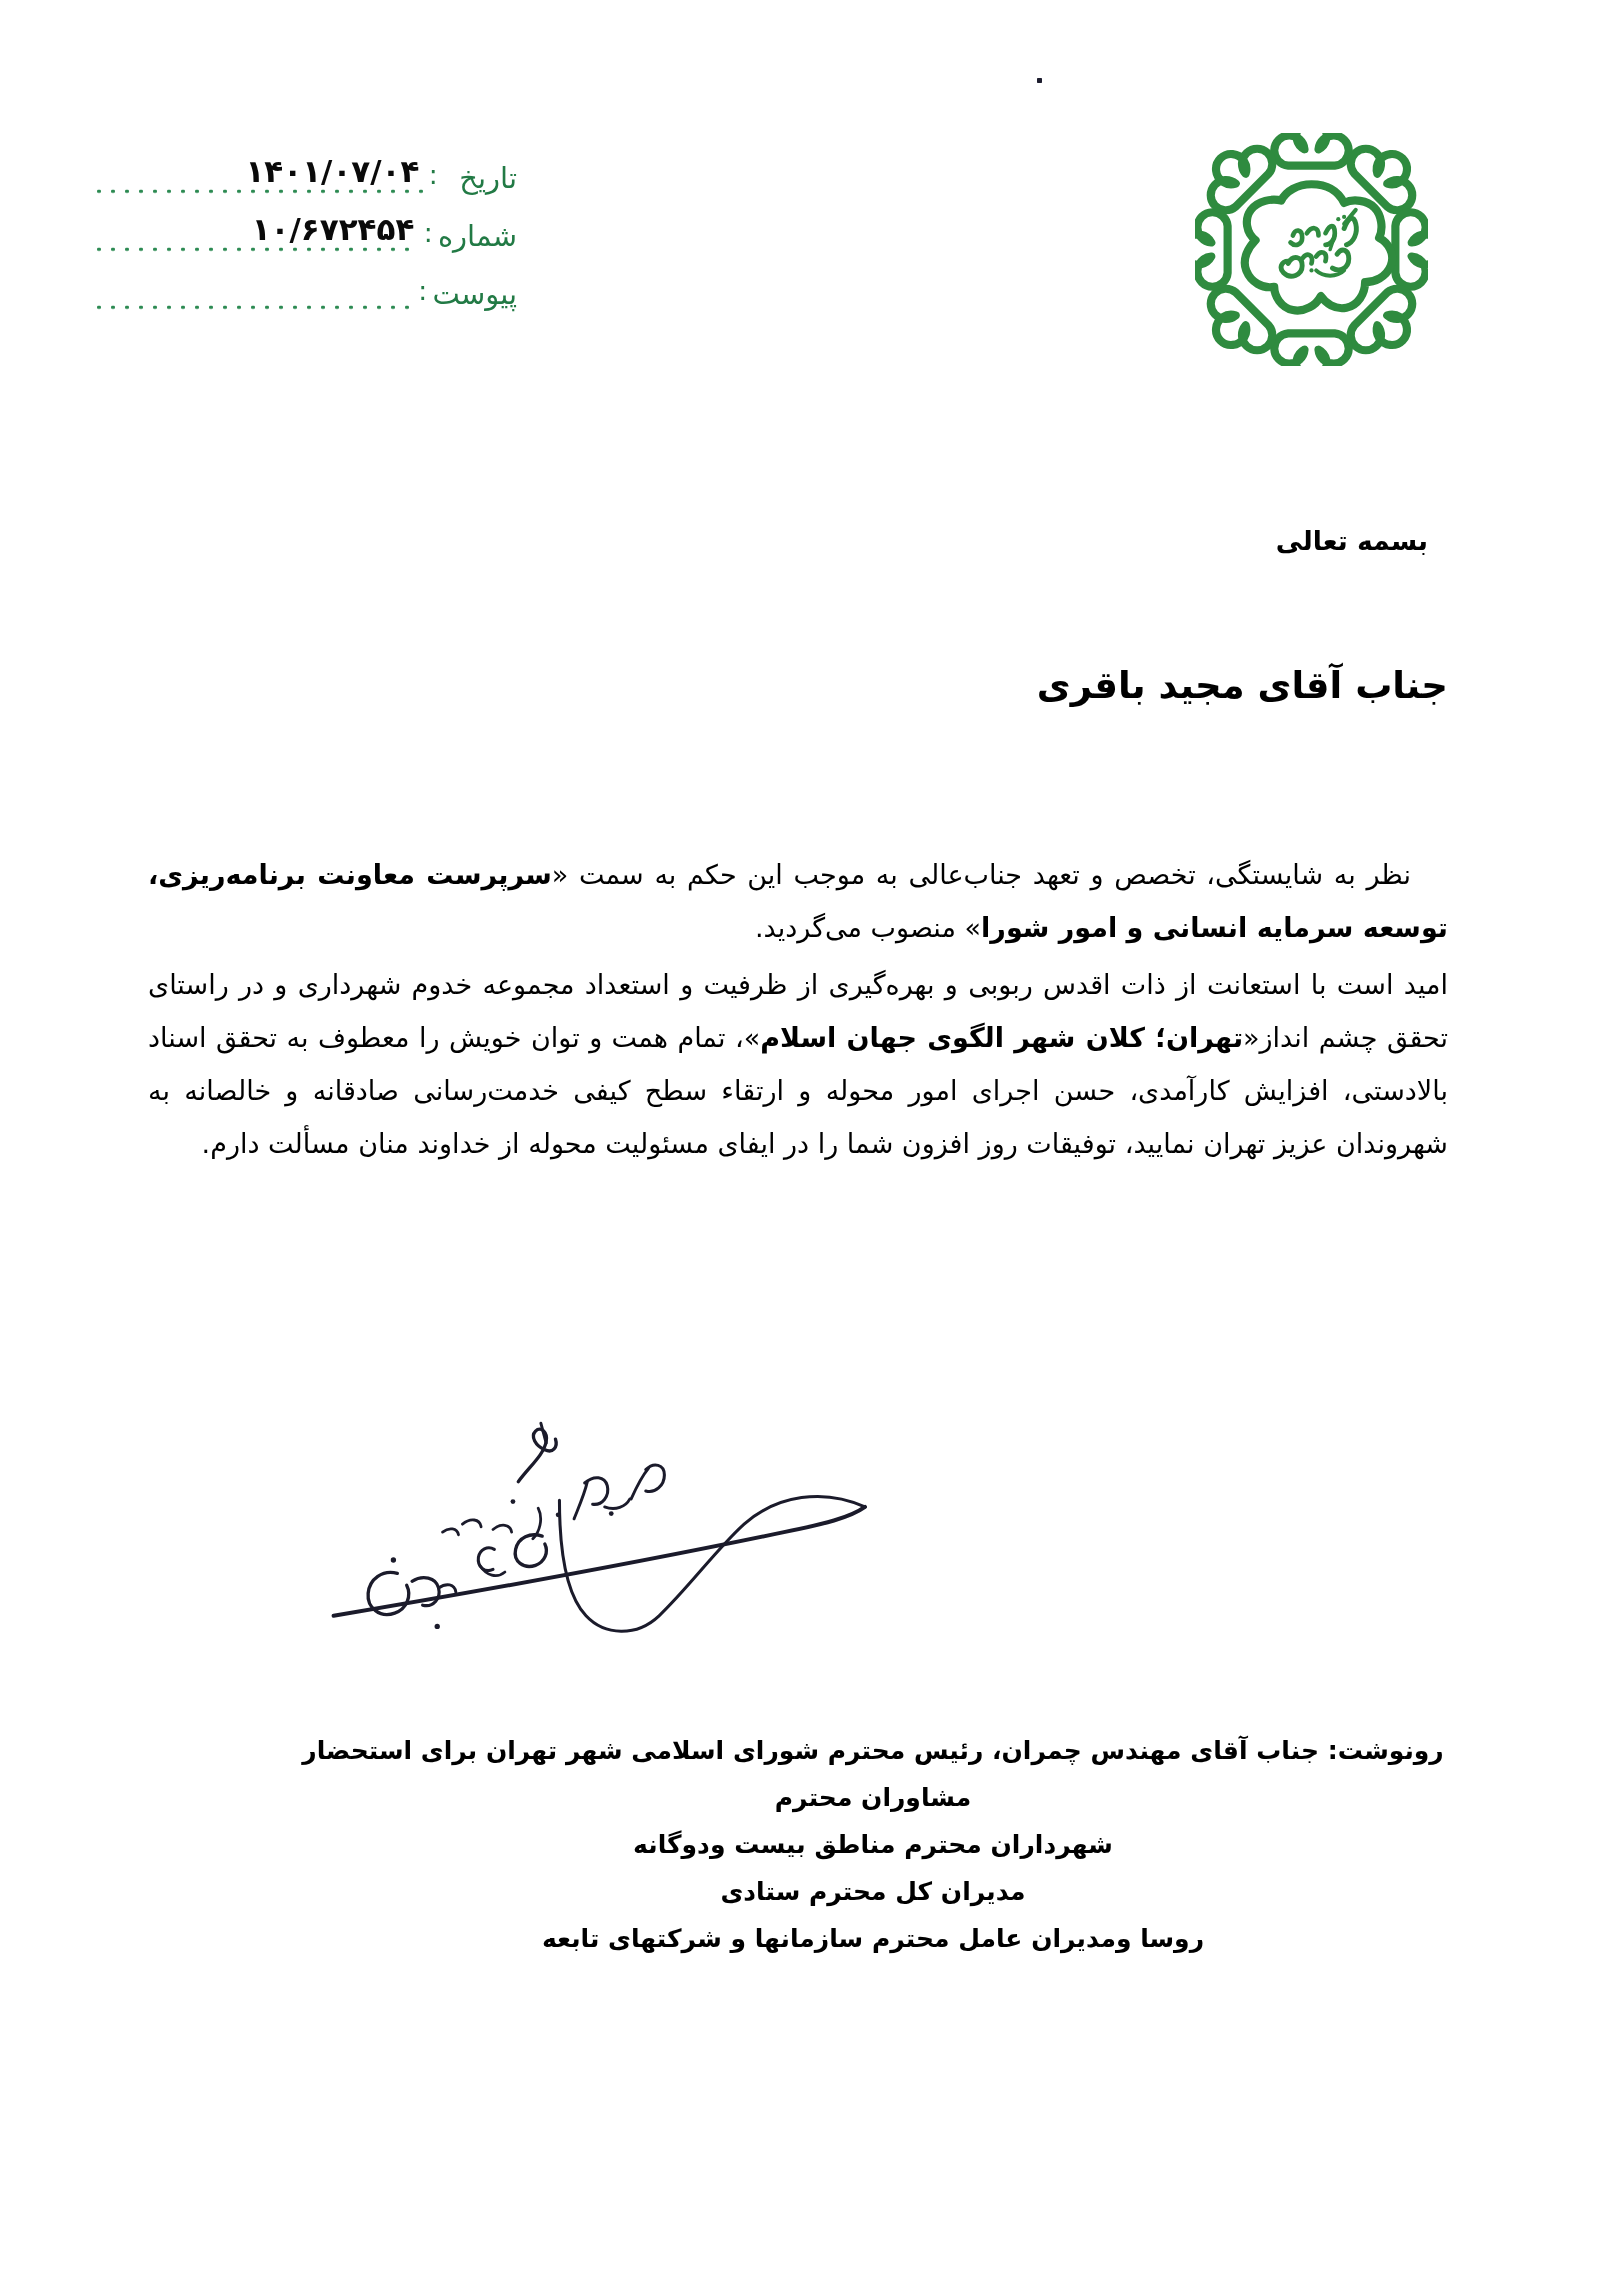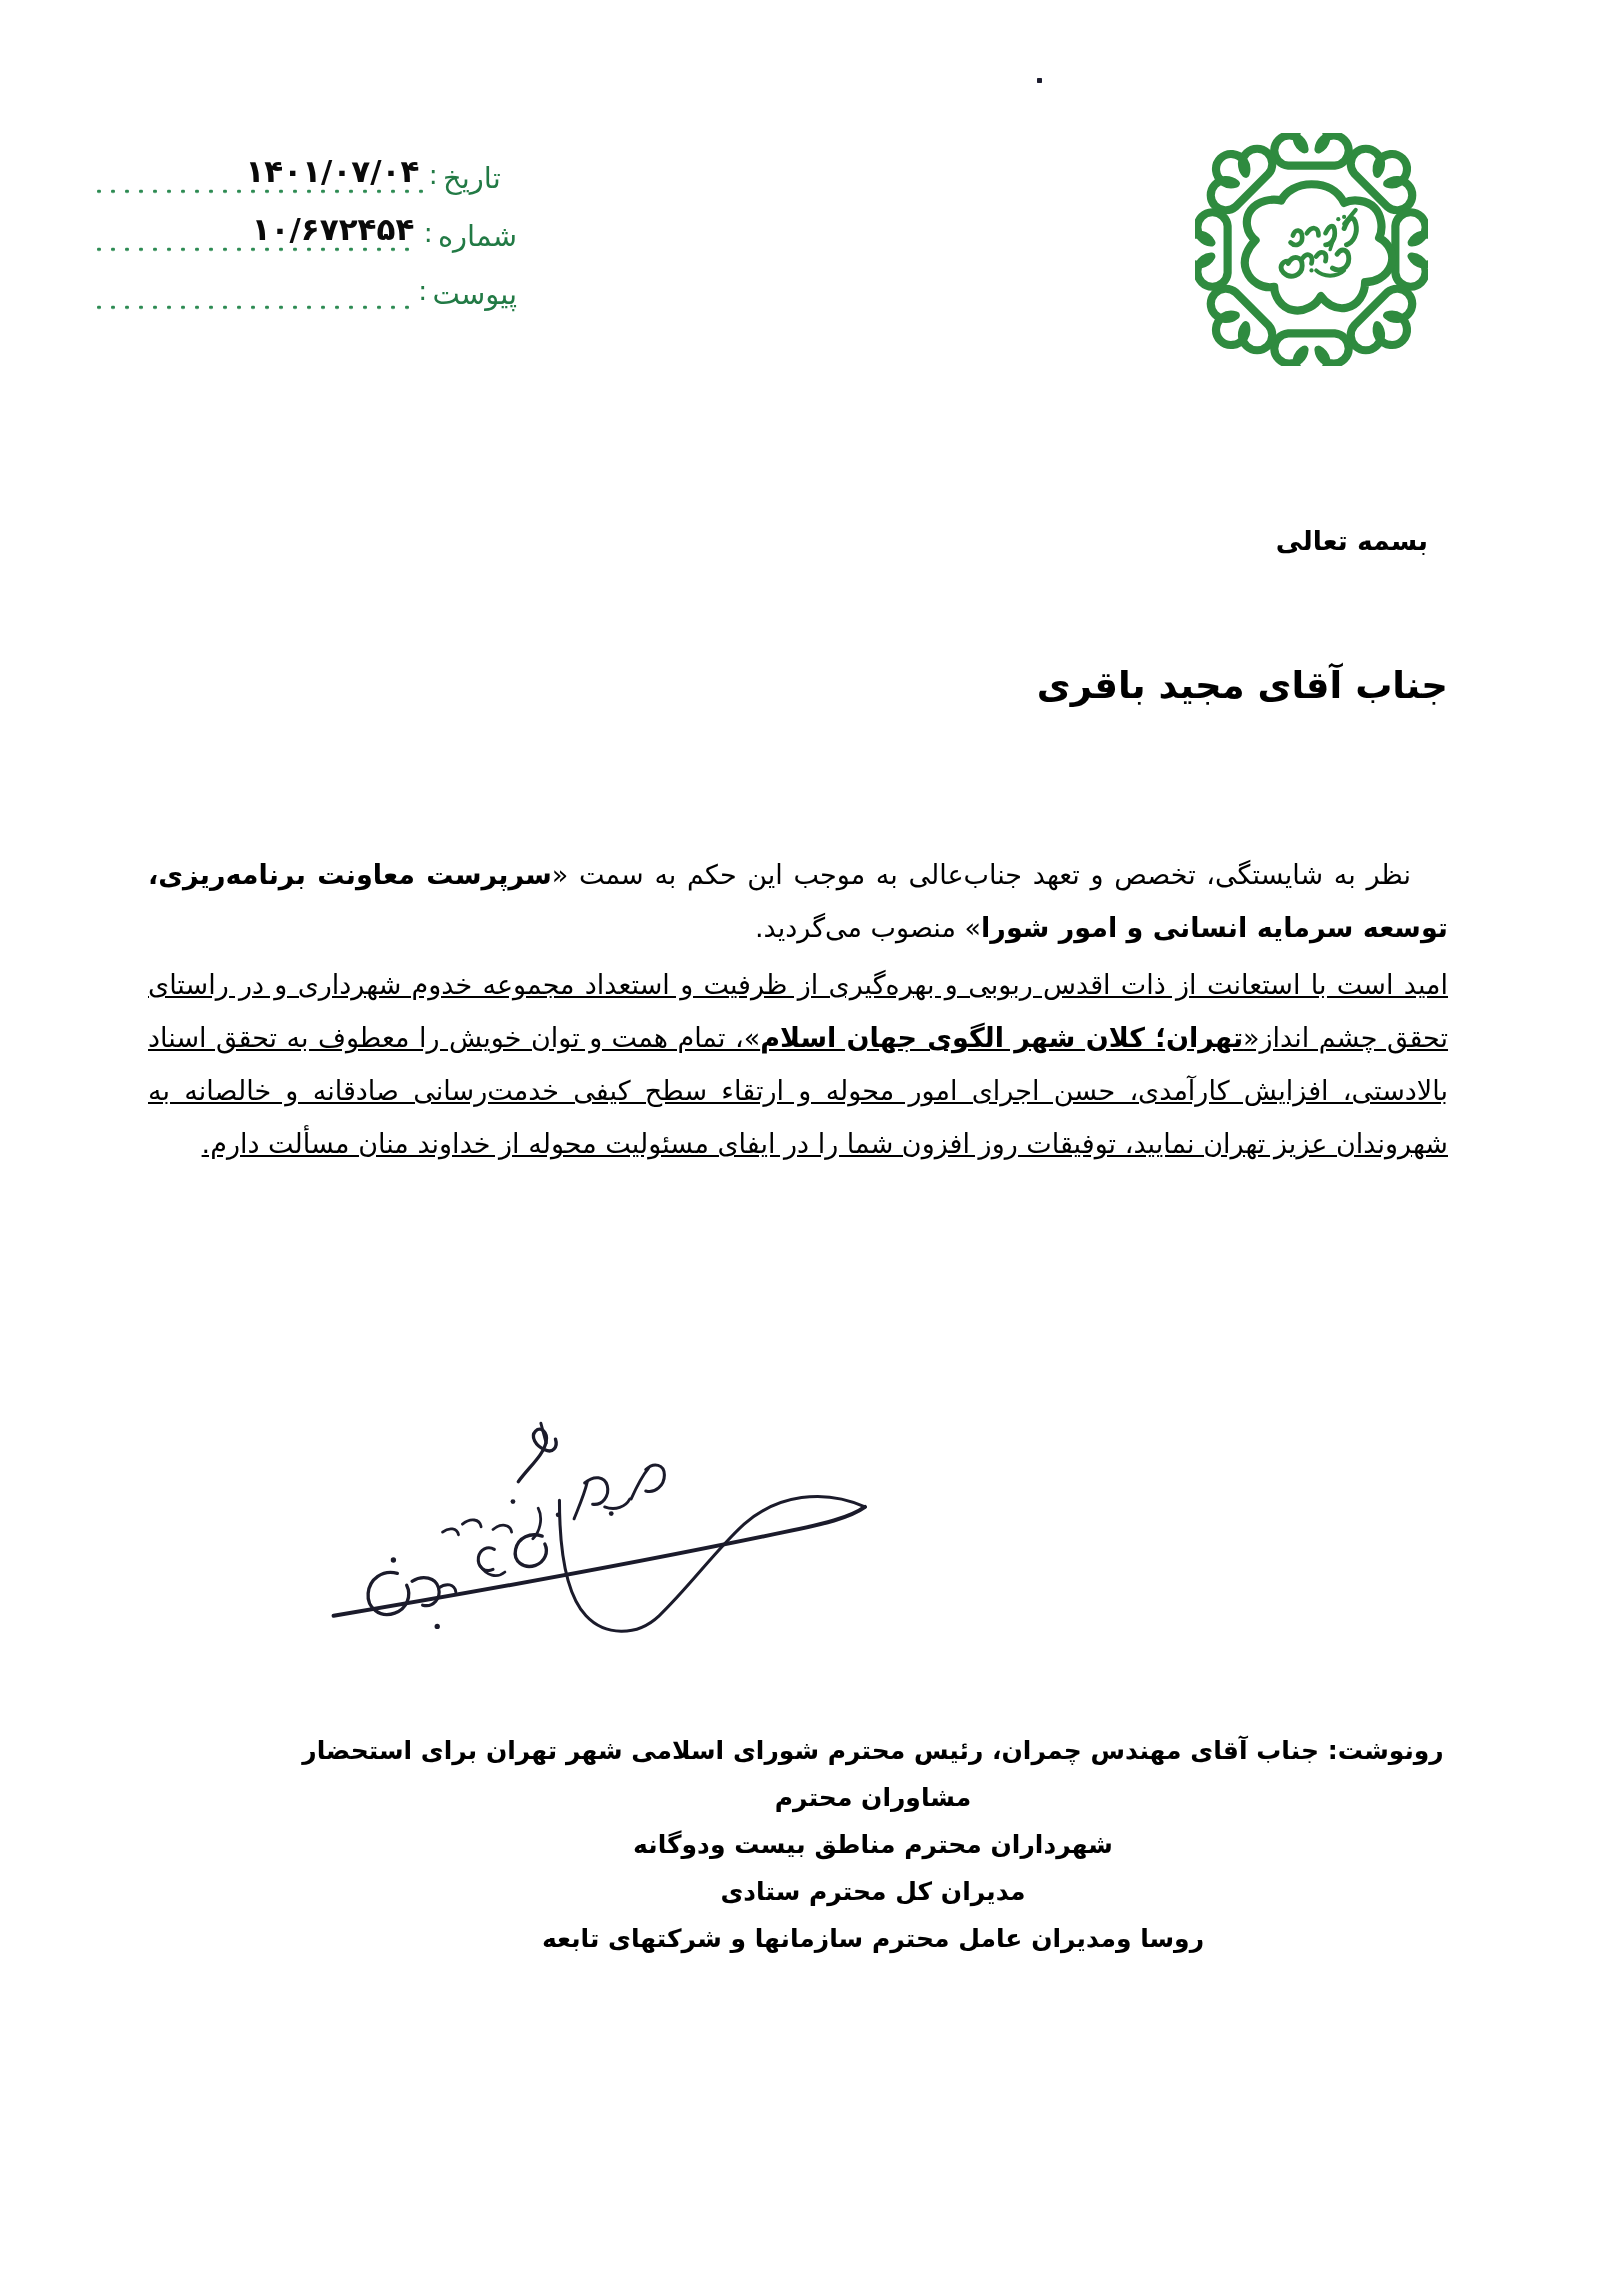--- a/index.html
+++ b/index.html
@@ -50,21 +50,21 @@
     color: #227a45;
     font-size: 29px;
     font-weight: 400;
     font-family: "DejaVu Sans", sans-serif;
     white-space: nowrap;
     line-height: 1;
     padding-bottom: 8px;
     order: 1;
     flex: 0 0 auto;
     min-width: 74px;
-    text-align: left;
+    text-align: right;
     direction: rtl;
   }
   .lh-colon {
     color: #227a45;
     font-size: 26.6px;
     order: 2;
     padding: 0 5.3px 10.6px 5.3px;
     flex: 0 0 auto;
   }
   .lh-fill {
@@ -142,21 +142,21 @@
     right: 153px;
     left: 149px;
     direction: rtl;
     text-align: justify;
     font-size: 27px;
     line-height: 53px;
     color: #000;
   }
   .body-para { margin: 0 0 4px 0; }
   .body-para.p1 { text-indent: 37px; }
-  .body-para.p2 { margin-top: 2.7px; text-decoration: underline; }
+  .body-para.p2 { margin-top: 2.7px; }
   .body-para b { font-weight: 700; }
 
   
   .signature-area {
     position: absolute;
     top: 1382px;
     right: 651px;
     width: 631px;
     height: 279px;
   }

